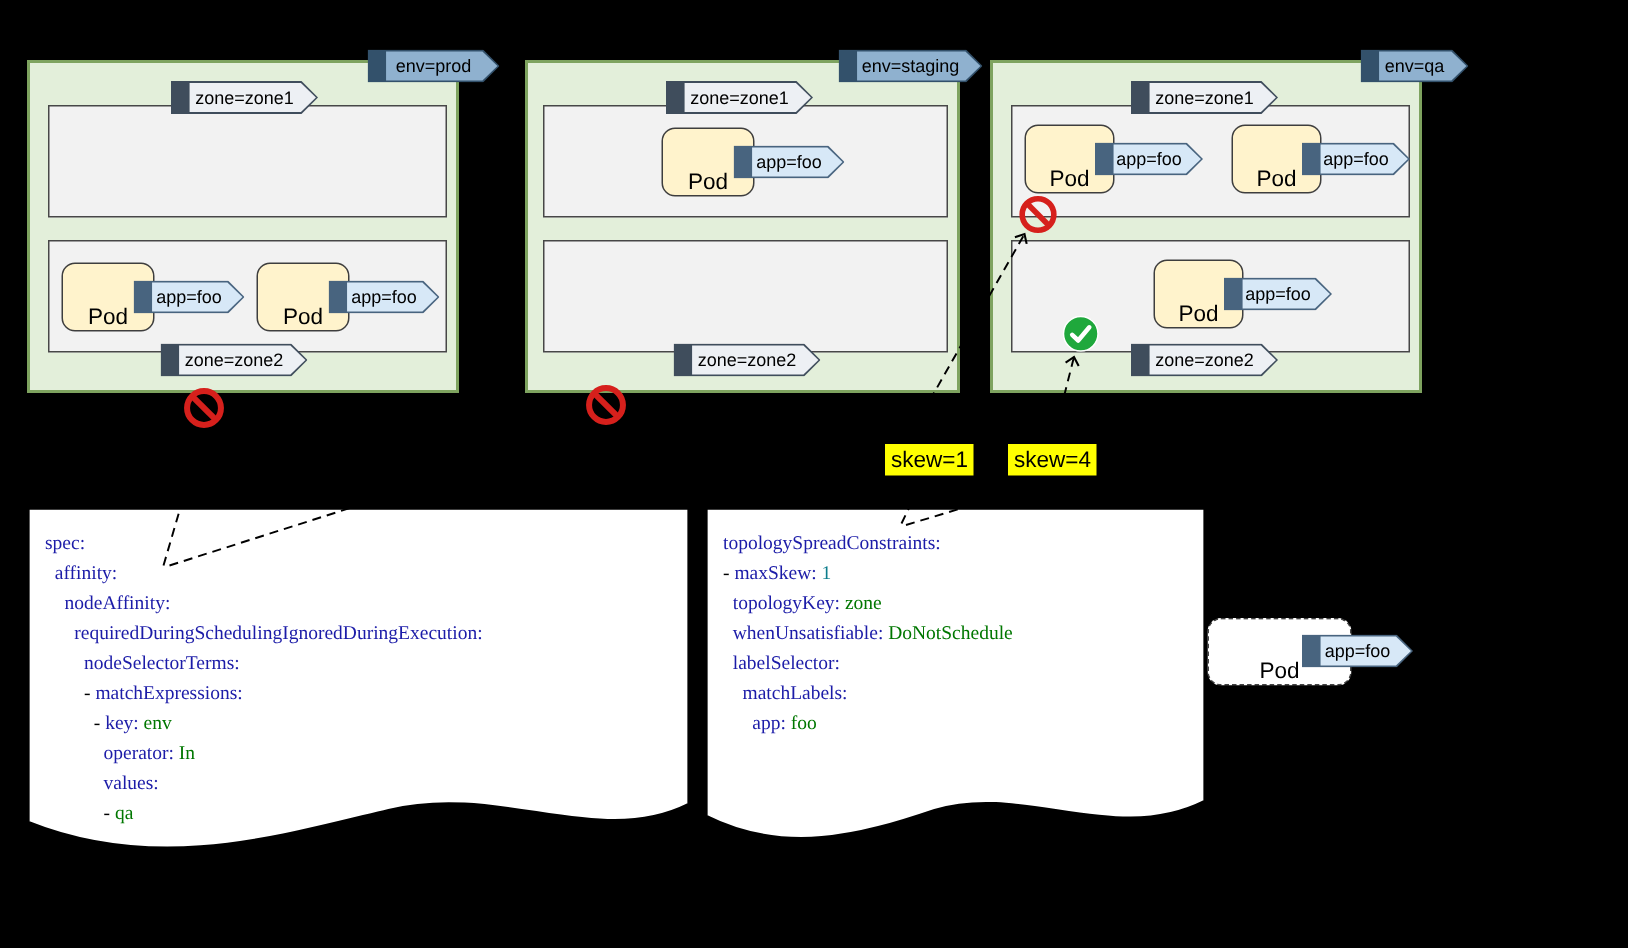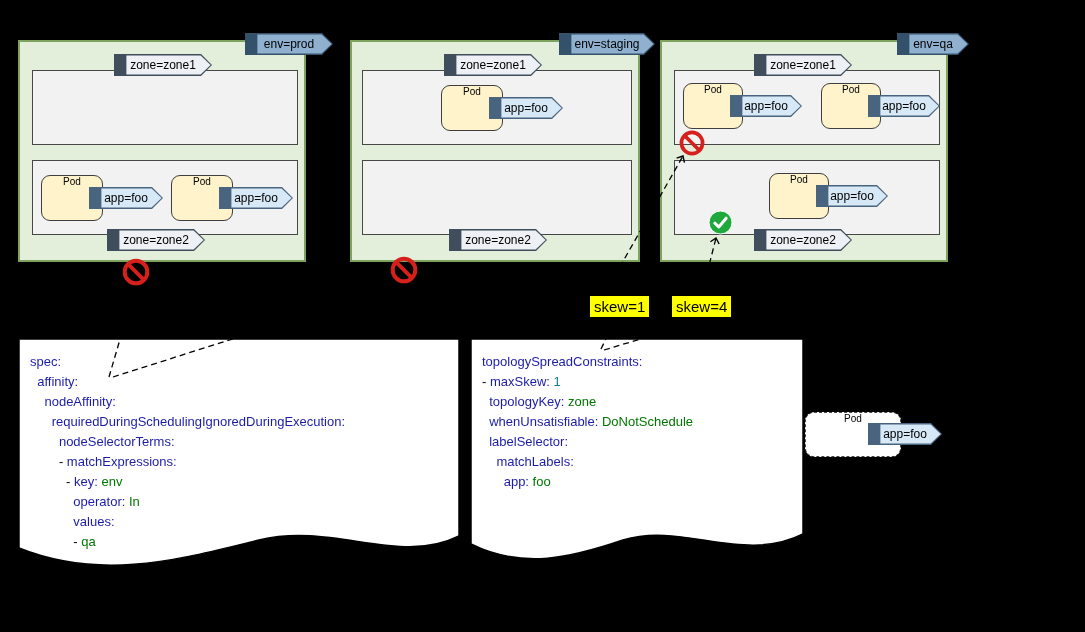--- a/index.html
+++ b/index.html
@@ -13,24 +13,24 @@
   .tag-fill{position:absolute;inset:1.4px;display:flex;align-items:center;justify-content:center;
       padding-right:11px;font-size:12px;color:#000;white-space:nowrap;
       clip-path:polygon(0 0,calc(100% - 10px) 0,100% 50%,calc(100% - 10px) 100%,0 100%);margin-left:11px;}
   .zone-tag .tag-border{background:#3f4d5c}
   .zone-tag .tag-fill{background:#edf0f4}
   .env-tag  .tag-border{background:#33516b}
   .env-tag  .tag-fill{background:#8fb1cf}
   .app-tag  .tag-border{background:#48647f}
   .app-tag  .tag-fill{background:#d7e8f7}
   .pod{position:absolute;background:#fff3cc;border:1.6px solid #3e3e3e;border-radius:9px;
-       display:flex;align-items:flex-start;justify-content:center;font-size:10px;color:#000;
+       display:flex;align-items:flex-end;justify-content:center;font-size:15px;color:#000;
        box-sizing:border-box;z-index:5;}
   .pod.ghost{background:#ffffff;border:1.6px dashed #444;z-index:8;}
-  .code{position:absolute;font-family:Liberation Sans, sans-serif;
+  .code{position:absolute;font-family:Liberation Serif, serif;
         font-size:13px;line-height:20px;white-space:pre;z-index:4;}
   .skew{position:absolute;background:#ffff00;color:#000;font-size:15px;padding:2px 4px;z-index:9;}
   .overlay{position:absolute;left:0;top:0;z-index:3;pointer-events:none;}
   .icon-layer{position:absolute;z-index:7;}
   .doc-shape{position:absolute;z-index:2;}
 </style>
 </head>
 <body>
 
 <div id="canvas">
@@ -104,21 +104,21 @@
     <div class="zone" style="left:10px;top:118px;width:270px;height:75px"></div>
     <div class="tag zone-tag" style="left:97px;top:187px;width:98px">
       <div class="tag-border"></div>
       <div class="tag-fill">
           <span>zone=zone2</span>
         </div>
     </div>
   </div>
 
   <div class="cluster" style="left:660px;top:40px;width:288px;height:222px">
-    <div class="tag env-tag" style="left:235px;top:-9px;width:72px">
+    <div class="tag env-tag" style="left:245px;top:-9px;width:72px">
       <div class="tag-border"></div>
       <div class="tag-fill">
           <span>env=qa</span>
         </div>
     </div>
     <div class="zone" style="left:12px;top:28px;width:266px;height:75px">
       <div class="pod" style="left:8px;top:12px;width:60px;height:46px">
         <span>Pod</span>
       </div>
       <div class="tag app-tag" style="left:55px;top:24px;width:72px">

